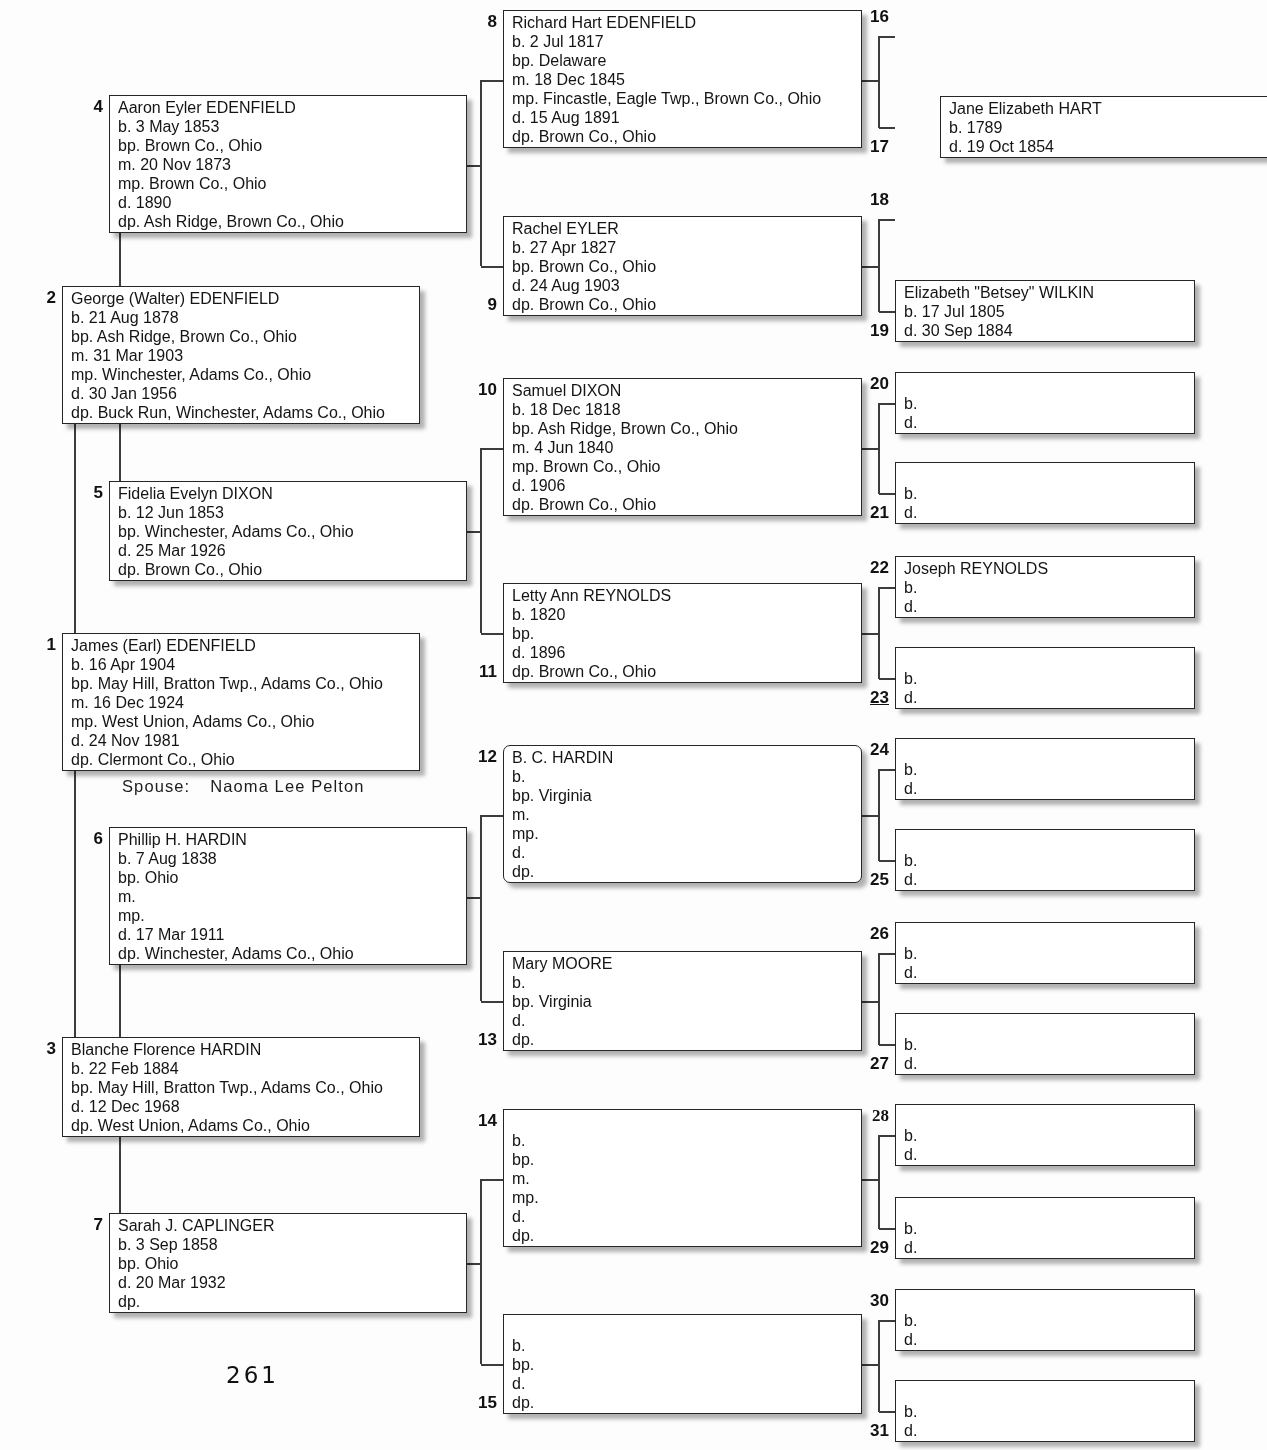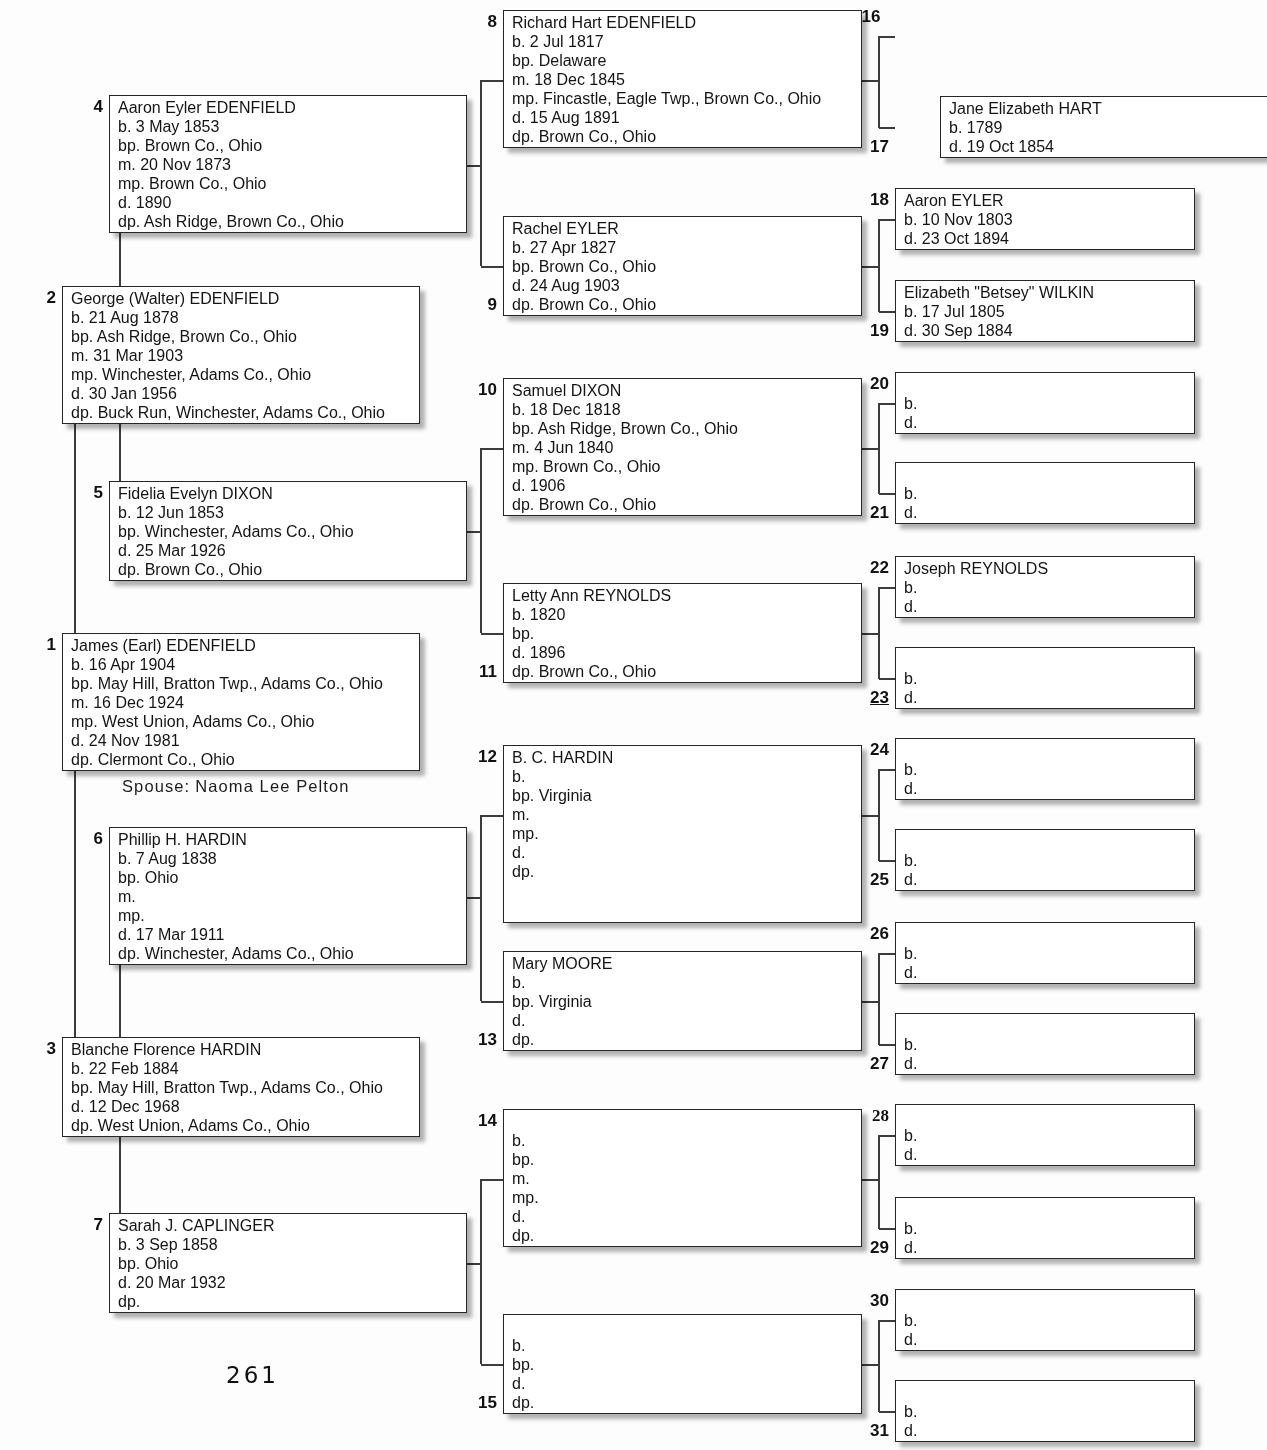--- a/index.html
+++ b/index.html
@@ -21,21 +21,21 @@
   .pnum {
     position:absolute; width:36px; text-align:right;
     font-weight:bold; font-size:17px; line-height:19px; color:#111;
   }
   .ln { position:absolute; background:#3c3c3c; }
   .spouse {
     position:absolute; left:122px; top:777px;
     font-size:16.5px; letter-spacing:1.1px; color:#1c1c1c;
     white-space:nowrap;
   }
-  .spouse .sname { margin-left:5px; }
+  .spouse .sname { margin-left:20px; }
   .pagenum {
     position:absolute; left:226px; top:1362px;
     font-family:"DejaVu Sans", sans-serif;
     font-size:23px; letter-spacing:3px; color:#101010;
   }
 </style>
 </head>
 <body>
 
 <div id="chart">
@@ -188,21 +188,21 @@
     </div>
     <div class="pnum" style="left: 461px; width: 36px; top: 380px;">10</div>
     <div class="pbox" style="left: 503px; top: 583px; width: 359px; height: 100px;">
       <div class="pline">Letty Ann REYNOLDS</div>
       <div class="pline">b. 1820</div>
       <div class="pline">bp.</div>
       <div class="pline">d. 1896</div>
       <div class="pline">dp. Brown Co., Ohio</div>
     </div>
     <div class="pnum" style="left: 461px; width: 36px; top: 662px;">11</div>
-    <div class="pbox" style="left: 503px; top: 745px; width: 359px; height: 178px;">
+    <div class="pbox" style="left: 503px; top: 745px; width: 359px; height: 138px; border-radius: 7px;">
       <div class="pline">B. C. HARDIN</div>
       <div class="pline">b.</div>
       <div class="pline">bp. Virginia</div>
       <div class="pline">m.</div>
       <div class="pline">mp.</div>
       <div class="pline">d.</div>
       <div class="pline">dp.</div>
     </div>
     <div class="pnum" style="left: 461px; width: 36px; top: 747px;">12</div>
     <div class="pbox" style="left: 503px; top: 951px; width: 359px; height: 100px;">
@@ -224,32 +224,27 @@
     </div>
     <div class="pnum" style="left: 461px; width: 36px; top: 1111px;">14</div>
     <div class="pbox" style="left: 503px; top: 1314px; width: 359px; height: 100px;">
       <div class="pline"></div>
       <div class="pline">b.</div>
       <div class="pline">bp.</div>
       <div class="pline">d.</div>
       <div class="pline">dp.</div>
     </div>
     <div class="pnum" style="left: 461px; width: 36px; top: 1393px;">15</div>
-    <div class="pnum" style="left: 853px; width: 36px; top: 7px; text-align: center;">16</div>
+    <div class="pnum" style="left: 853px; width: 36px; top: 7px;">16</div>
     <div class="pbox" style="left: 895px; top: 96px; width: 352px; height: 62px; margin-left: 45px;">
       <div class="pline">Jane Elizabeth HART</div>
       <div class="pline">b. 1789</div>
       <div class="pline">d. 19 Oct 1854</div>
     </div>
     <div class="pnum" style="left: 853px; width: 36px; top: 137px;">17</div>
-    <div class="pbox" style="left: 895px; top: 188px; width: 300px; height: 62px;">
-      <div class="pline">Aaron EYLER</div>
-      <div class="pline">b. 10 Nov 1803</div>
-      <div class="pline">d. 23 Oct 1894</div>
-    </div>
     <div class="pnum" style="left: 853px; width: 36px; top: 190px;">18</div>
     <div class="pbox" style="left: 895px; top: 280px; width: 300px; height: 62px;">
       <div class="pline">Elizabeth "Betsey" WILKIN</div>
       <div class="pline">b. 17 Jul 1805</div>
       <div class="pline">d. 30 Sep 1884</div>
     </div>
     <div class="pnum" style="left: 853px; width: 36px; top: 321px;">19</div>
     <div class="pbox" style="left: 895px; top: 372px; width: 300px; height: 62px;">
       <div class="pline"></div>
       <div class="pline">b.</div>

